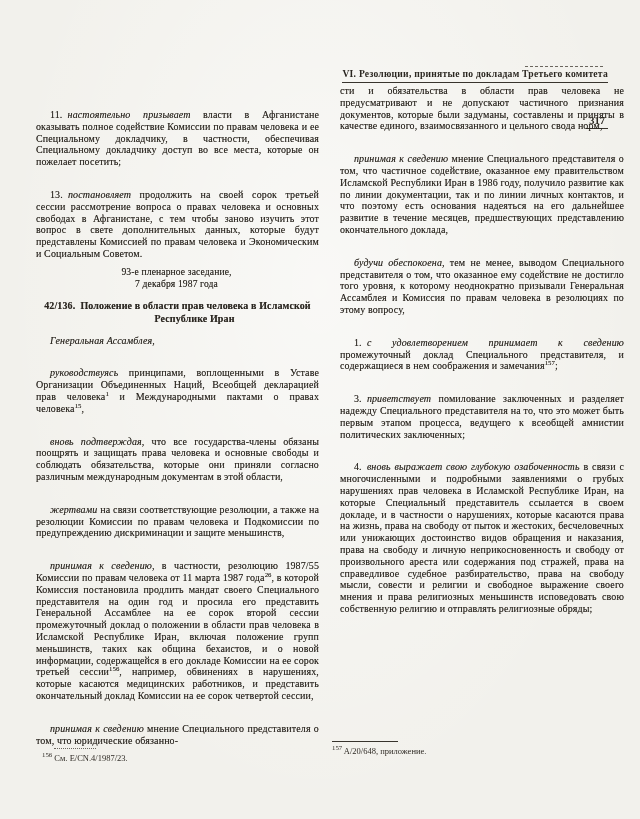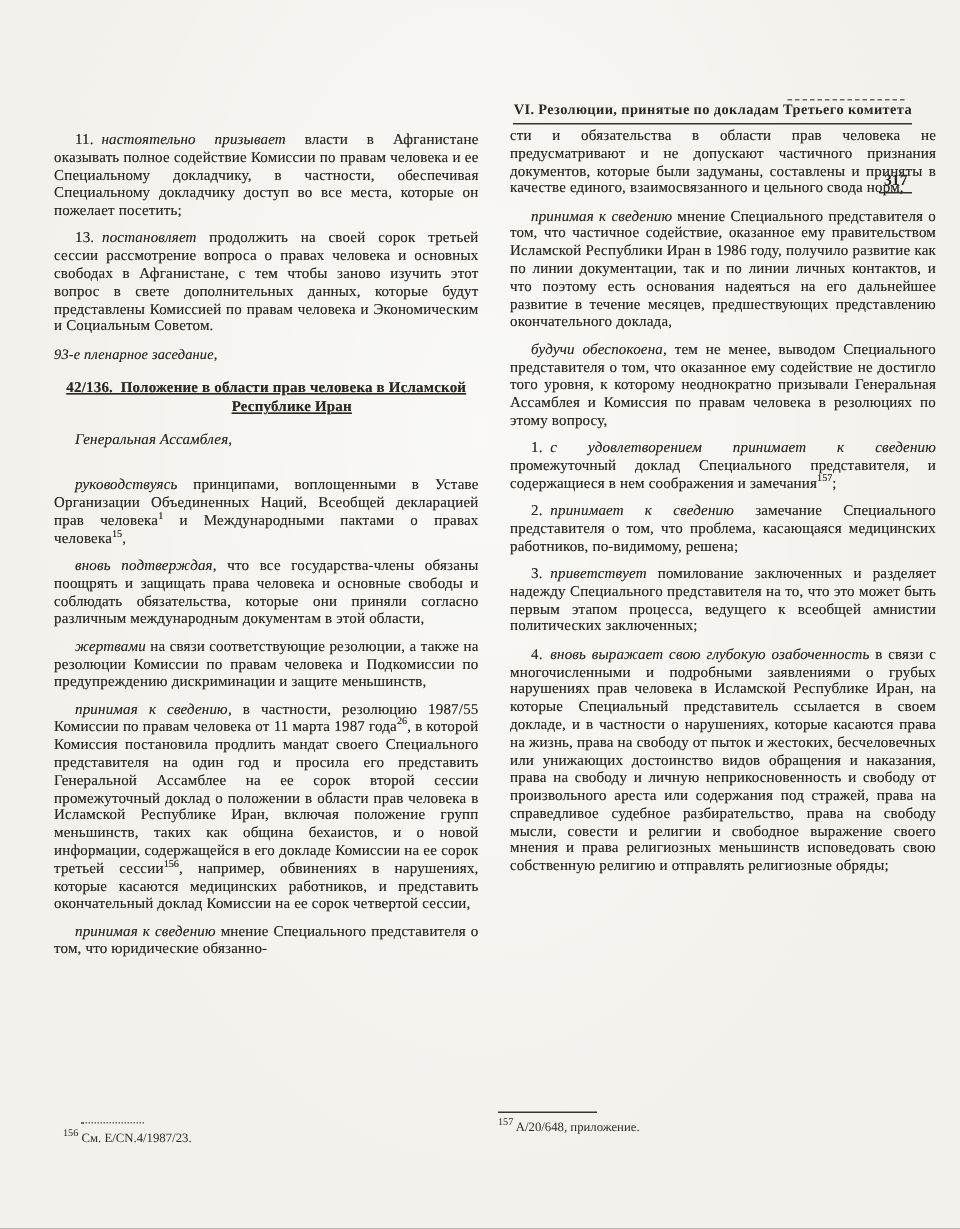--- a/index.html
+++ b/index.html
@@ -23,30 +23,30 @@
   }
   
   .col {
     position:absolute; width:283px; font-size:10px; line-height:11.8px;
     text-align:justify; letter-spacing:0.12px; color:#2b2721;
     text-shadow: 0 0 0.35px rgba(43,39,33,0.55);
   }
   .col-left  { left:36px;  top:88px; }
   .col-right { left:340px; top:85px; width:284px; }
   p.para { margin:0 0 6.5px 0; }
-  p.indent { text-indent:14px; }
+  p.indent { text-indent:14px;margin-top:21px; }
   p.cont { text-indent:0; }
   p.heading {
     font-weight:bold; text-align:center; text-indent:-34px; padding-left:34px;
     margin:11px 0 9px 0; line-height:12.6px;
   }
   p.salutation { font-style:italic; text-indent:14px; margin-bottom:19px; }
-  .dateline { text-align:left; font-style:italic; font-size:9.6px; margin:3px 2px 10px 0; line-height:11.6px; }
+  .dateline { text-align:center; font-size:9.6px; margin:3px 2px 10px 0; line-height:11.6px; }
   .it { font-style:italic; }
-  .bd { font-weight:bold;text-decoration:underline; }
+  .bd { font-weight:bold; }
   sup { font-size:6.8px; vertical-align:super; line-height:0; letter-spacing:0; }
   
   .footnote { position:absolute; font-size:8.5px; line-height:10px; color:#2e2a24; }
   .fn-left  { left:42px;  top:748px; }
   .fn-right { left:332px; top:741px; }
   .fnrule { display:block; width:66px; border-top:1.2px solid #38342d; margin-bottom:4px; }
   .fn-left .fnrule { border-top:1px dotted #6a665e; width:42px; margin-left:12px; }
 </style>
 </head>
 <body>
@@ -60,35 +60,35 @@
       <span>Резолюции, принятые по докладам Третьего комитета</span>
     </span>
     <span class="pnum">317</span>
   </div>
 
   <div class="col col-left" id="col-left">
       <p class="para indent"><span>11. </span><span class="it">настоятельно призывает</span><span> власти в Афганистане оказывать полное содействие Комиссии по правам человека и ее Специальному докладчику, в частности, обеспечивая Специальному докладчику доступ во все места, которые он пожелает посетить;</span></p>
       <p class="para indent"><span>13. </span><span class="it">постановляет</span><span> продолжить на своей сорок третьей сессии рассмотрение вопроса о правах человека и основных свободах в Афганистане, с тем чтобы заново изучить этот вопрос в свете дополнительных данных, которые будут представлены Комиссией по правам человека и Экономическим и Социальным Советом.</span></p>
       <div class="dateline">
         <div>93-е пленарное заседание,</div>
+        <div>7 декабря 1987 года</div>
       </div>
       <p class="para heading"><span class="bd">42/136. Положение в области прав человека в Исламской Республике Иран</span></p>
       <p class="para salutation"><span class="it">Генеральная Ассамблея,</span></p>
       <p class="para indent"><span class="it">руководствуясь</span><span> принципами, воплощенными в Уставе Организации Объединенных Наций, Всеобщей декларацией прав человека</span><sup>1</sup><span> и Международными пактами о правах человека</span><sup>15</sup><span>,</span></p>
       <p class="para indent"><span class="it">вновь подтверждая,</span><span> что все государства-члены обязаны поощрять и защищать права человека и основные свободы и соблюдать обязательства, которые они приняли согласно различным международным документам в этой области,</span></p>
       <p class="para indent"><span class="it">жертвами</span><span> на связи соответствующие резолюции, а также на резолюции Комиссии по правам человека и Подкомиссии по предупреждению дискриминации и защите меньшинств,</span></p>
       <p class="para indent"><span class="it">принимая к сведению,</span><span> в частности, резолюцию 1987/55 Комиссии по правам человека от 11 марта 1987 года</span><sup>26</sup><span>, в которой Комиссия постановила продлить мандат своего Специального представителя на один год и просила его представить Генеральной Ассамблее на ее сорок второй сессии промежуточный доклад о положении в области прав человека в Исламской Республике Иран, включая положение групп меньшинств, таких как община бехаистов, и о новой информации, содержащейся в его докладе Комиссии на ее сорок третьей сессии</span><sup>156</sup><span>, например, обвинениях в нарушениях, которые касаются медицинских работников, и представить окончательный доклад Комиссии на ее сорок четвертой сессии,</span></p>
       <p class="para indent"><span class="it">принимая к сведению</span><span> мнение Специального представителя о том, что юридические обязанно-</span></p>
     </div>
   <div class="col col-right" id="col-right">
       <p class="para cont"><span>сти и обязательства в области прав человека не предусматривают и не допускают частичного признания документов, которые были задуманы, составлены и приняты в качестве единого, взаимосвязанного и цельного свода норм,</span></p>
       <p class="para indent"><span class="it">принимая к сведению</span><span> мнение Специального представителя о том, что частичное содействие, оказанное ему правительством Исламской Республики Иран в 1986 году, получило развитие как по линии документации, так и по линии личных контактов, и что поэтому есть основания надеяться на его дальнейшее развитие в течение месяцев, предшествующих представлению окончательного доклада,</span></p>
       <p class="para indent"><span class="it">будучи обеспокоена,</span><span> тем не менее, выводом Специального представителя о том, что оказанное ему содействие не достигло того уровня, к которому неоднократно призывали Генеральная Ассамблея и Комиссия по правам человека в резолюциях по этому вопросу,</span></p>
       <p class="para indent"><span>1. </span><span class="it">с удовлетворением принимает к сведению</span><span> промежуточный доклад Специального представителя, и содержащиеся в нем соображения и замечания</span><sup>157</sup><span>;</span></p>
-      <p class="para indent"><span>2. </span><span class="it">принимает к сведению</span><span> замечание Специального представителя о том, что проблема, касающаяся медицинских работников, по-видимому, решена;</span></p>
       <p class="para indent"><span>3. </span><span class="it">приветствует</span><span> помилование заключенных и разделяет надежду Специального представителя на то, что это может быть первым этапом процесса, ведущего к всеобщей амнистии политических заключенных;</span></p>
       <p class="para indent"><span>4. </span><span class="it">вновь выражает свою глубокую озабоченность</span><span> в связи с многочисленными и подробными заявлениями о грубых нарушениях прав человека в Исламской Республике Иран, на которые Специальный представитель ссылается в своем докладе, и в частности о нарушениях, которые касаются права на жизнь, права на свободу от пыток и жестоких, бесчеловечных или унижающих достоинство видов обращения и наказания, права на свободу и личную неприкосновенность и свободу от произвольного ареста или содержания под стражей, права на справедливое судебное разбирательство, права на свободу мысли, совести и религии и свободное выражение своего мнения и права религиозных меньшинств исповедовать свою собственную религию и отправлять религиозные обряды;</span></p>
     </div>
 
   <div class="footnote fn-left">
     <span class="fnrule"></span>
     <span><sup>156</sup> <span>См. E/CN.4/1987/23.</span></span>
   </div>
 
   <div class="footnote fn-right">

